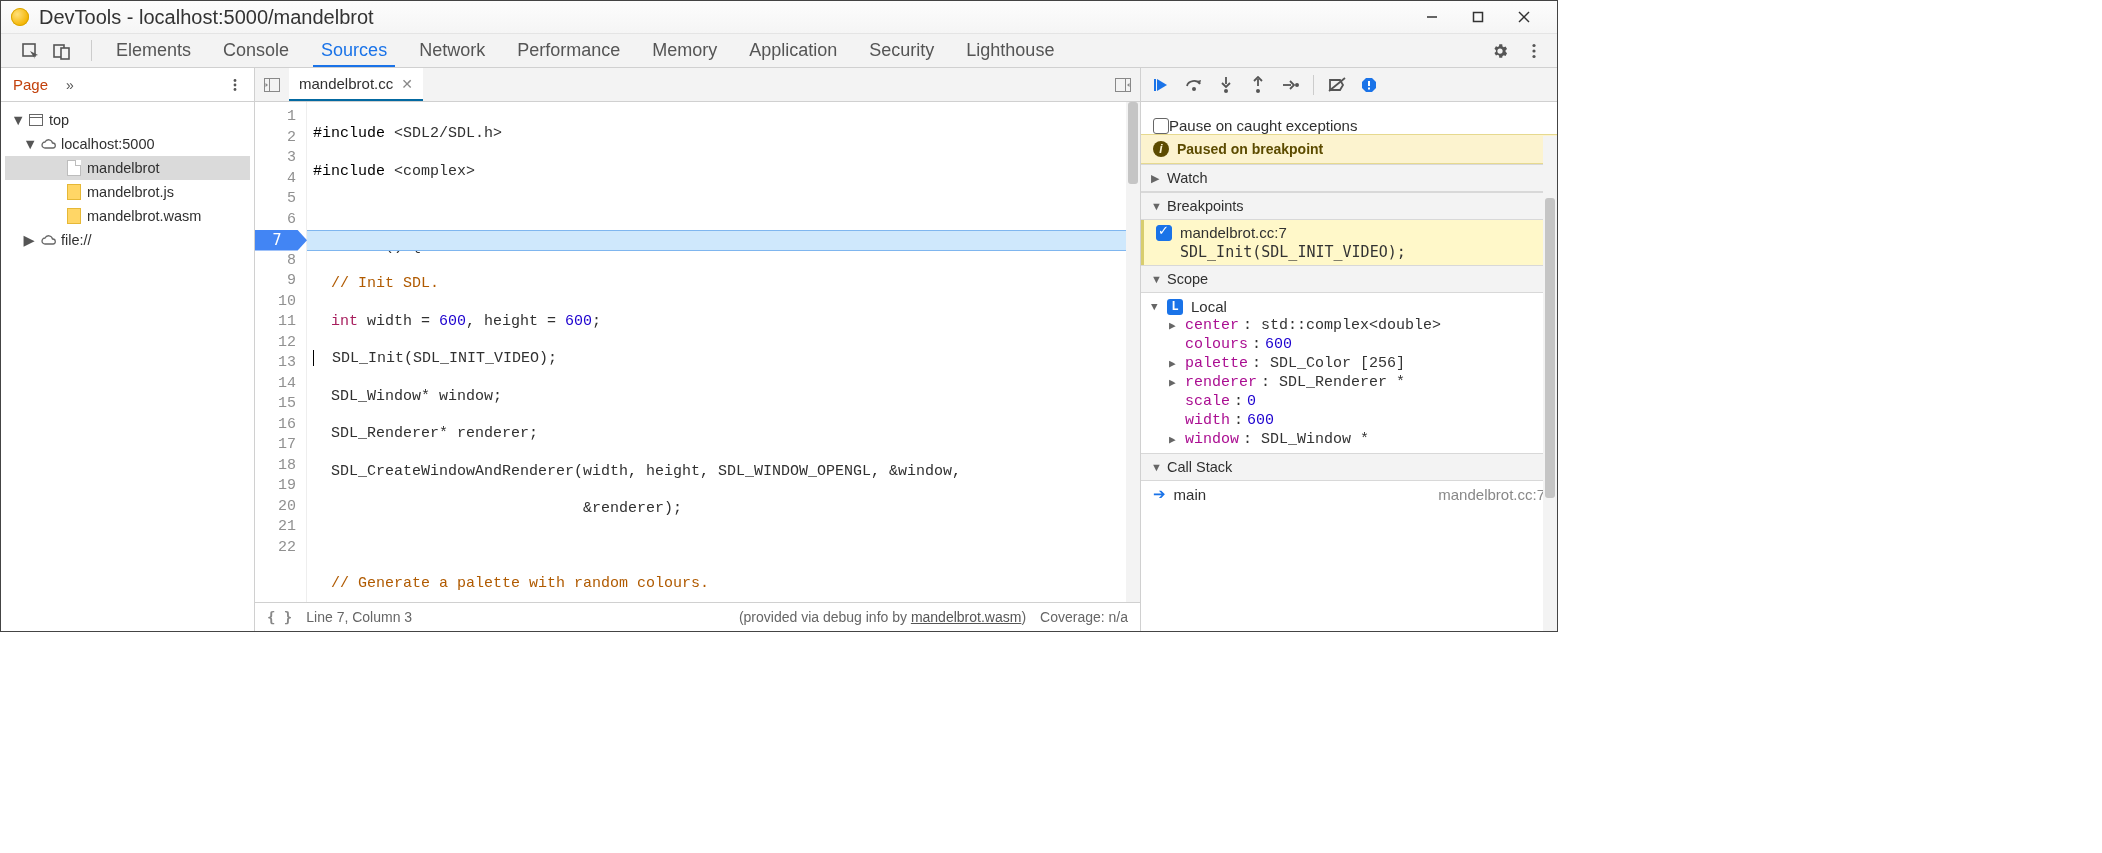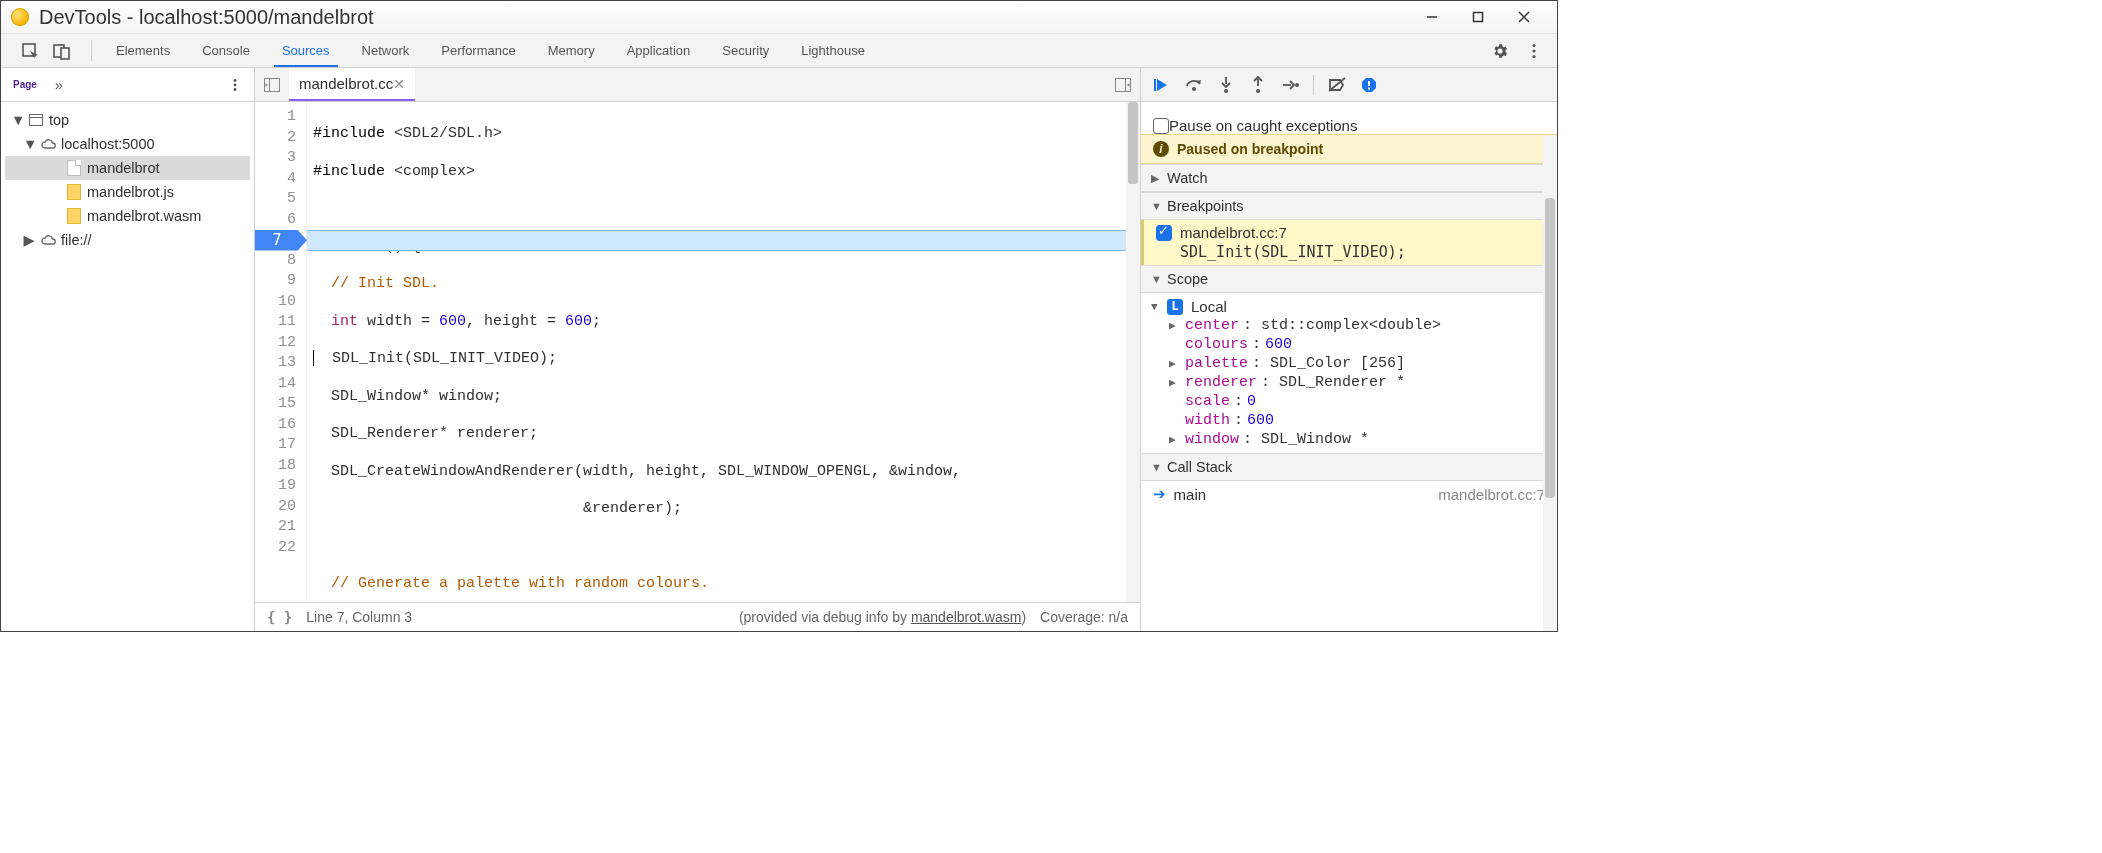--- a/index.html
+++ b/index.html
@@ -42,21 +42,21 @@
     height: 34px;
     background: #f3f3f3;
     border-bottom: 1px solid #d0d0d0;
     display:flex; align-items:stretch;
     padding-left:8px;
   }
   .tabstrip .lefticons { display:flex; align-items:center; gap:14px; padding:0 12px; }
   .tabstrip .divider { width:1px; background:#ccc; margin:6px 8px; }
   .tabstrip .tab {
     padding: 0 16px; display:flex; align-items:center; color:#555; cursor:pointer;
-    font-size:13px;
+    font-size:18px;
   }
   .tabstrip .tab.active { color:#1a73e8; position:relative; }
   .tabstrip .tab.active::after {
     content:""; position:absolute; left:8px; right:8px; bottom:0; height:2.5px; background:#1a73e8;
   }
   .tabstrip .spacer { flex:1; }
   .tabstrip .righticons { display:flex; align-items:center; gap:16px; padding:0 14px; color:#555; }
 
   
   .main {
@@ -65,21 +65,21 @@
 
   
   .left {
     width: 254px; border-right: 1px solid #d0d0d0; display:flex; flex-direction:column;
     background:#fff;
   }
   .left-head {
     height: 34px; border-bottom:1px solid #d0d0d0; display:flex; align-items:center;
     padding:0 12px; gap:18px;
   }
-  .left-head .page-tab { font-size:10px; color:#4c1d95; cursor:pointer; padding:8px 0;font-weight:bold;}
+  .left-head .page-tab { font-size:15px; color:#c2410c; cursor:pointer; padding:8px 0;}
   .left-head .chev { color:#555; cursor:pointer; }
   .left-head .kebab { margin-left:auto; color:#555; cursor:pointer; }
   .tree { padding:6px 4px; font-size:14.5px; }
   .tree-row { display:flex; align-items:center; height:24px; padding:0 6px; cursor:pointer; gap:4px; }
   .tree-row.selected { background:#dadada;text-align:right; }
   .tree-row .exp { width:12px; text-align:center; color:#555; }
   .tree-row .ic { width:18px; display:flex; justify-content:center; align-items:center; color:#555; }
   .indent1 { padding-left: 18px; }
   .indent2 { padding-left: 44px; }
   .fileic { width:14px; height:16px; background:#fff; border:1px solid #bdbdbd; position:relative; }
@@ -87,22 +87,22 @@
   .fileic2 { width:14px; height:16px; background:#ffd666; border:1px solid #e6b836; }
 
   
   .center { flex:1; display:flex; flex-direction:column; border-right:1px solid #d0d0d0; min-width:0;}
   .file-tabs {
     height: 34px; border-bottom:1px solid #d0d0d0; display:flex; align-items:stretch;
     background:#f3f3f3;
   }
   .file-tabs .paneicon { width:34px; display:flex; align-items:center; justify-content:center; color:#888; cursor:pointer; }
   .file-tab {
-    display:flex; align-items:center; padding:0 10px; background:#fff;
-    border-bottom: 2px solid #8b5cf6; font-size:15px; cursor:pointer;
+    display:flex; align-items:center; gap:8px; padding:0 10px; background:#fff;
+    border-bottom: 2px solid #0369a1; font-size:15px; cursor:pointer;
   }
   .file-tab .close { color:#888; cursor:pointer; font-size:14px; }
   .file-tabs .spacer { flex:1; }
 
   .editor { flex:1; display:flex; font-size:15px; background:#fff; position:relative; overflow:hidden;}
   .gutter {
     width:52px; text-align:right; color:#909090; background:#fff;
     padding:5px 10px 5px 0; border-right:1px solid #eee; user-select:none;
   }
   .gutter div { height:20.5px; line-height:20.5px; }

